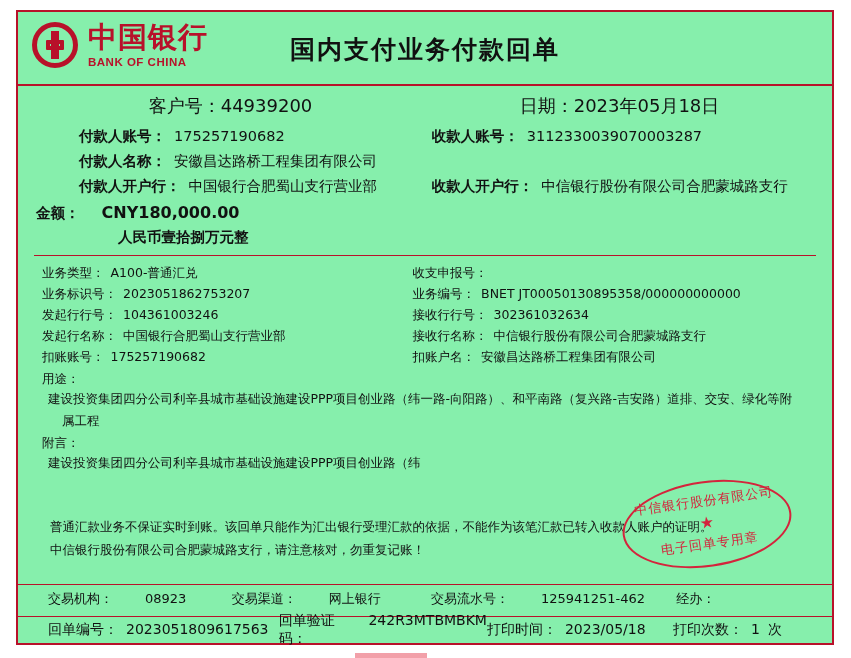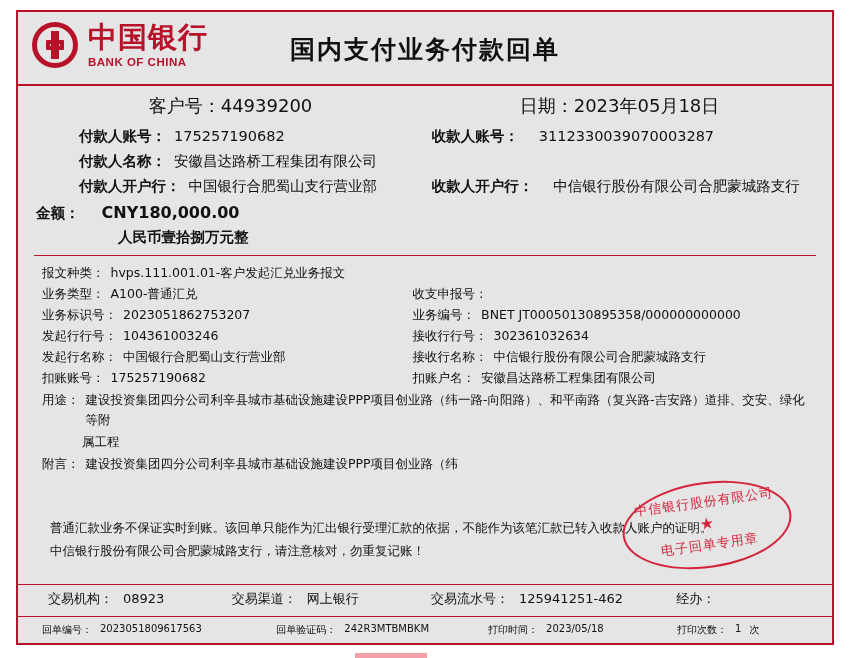--- a/index.html
+++ b/index.html
@@ -20,21 +20,21 @@
     overflow: hidden;
   }
   .receipt {
     position: absolute;
     left: 16px;
     top: 10px;
     width: 818px;
     height: 635px;
     border: 2px solid #b8112a;
     box-sizing: border-box;
-    background: #e5e5e5;
+    background: #86efac;
   }
 
   
   .header {
     position: relative;
     height: 72px;
     border-bottom: 2px solid #b8112a;
   }
   .logo-wrap {
     position: absolute;
@@ -148,21 +148,21 @@
     line-height: 25px;
   }
   .big-rows .lbl {
     font-weight: bold;
     font-size: 14.5px;
   }
   .big-rows .val {
     font-size: 14.5px;
   }
   .left-col { width: 48%; padding-left: 6px; }
-  .right-col { width: 52%; gap: 12px; }
+  .right-col { width: 52%; }
 
   .amount-row {
     padding: 2px 18px 0 18px;
     font-size: 14.5px;
     line-height: 24px;
   }
   .amount-row .lbl { font-weight: bold; }
   .amount-num {
     font-family: "DejaVu Sans", sans-serif;
     font-weight: bold;
@@ -197,20 +197,21 @@
   .detail .c2 { width: 52%; display: flex; }
   .detail .lbl2 { white-space: nowrap; }
   .detail .val2 { margin-left: 6px; }
 
   .purpose {
     padding: 2px 18px 0 24px;
     font-size: 12.5px;
     line-height: 20px;
     font-family: "DejaVu Sans", sans-serif;
     display: flex;
+    flex-direction: column;
   }
   .purpose .lbl2 { white-space: nowrap; }
   .purpose .ptext { margin-left: 6px; }
 
   .note-area {
     position: relative;
     padding: 42px 18px 0 24px;
     font-size: 12.5px;
     line-height: 23px;
     font-family: "DejaVu Sans", sans-serif;
@@ -272,36 +273,36 @@
     right: 0;
     bottom: 30px;
     display: flex;
     font-size: 13px;
     font-family: "DejaVu Sans", sans-serif;
     padding: 0 18px;
     box-sizing: border-box;
     height: 28px;
     align-items: center;
   }
-  .foot-row .fc { display: flex; align-items: baseline; }
+  .foot-row .fc { display: flex; align-items: baseline; gap: 22px; }
   .fc1 { width: 24%; padding-left: 12px;}
   .fc2 { width: 26%; }
   .fc3 { width: 32%; }
   .fc4 { width: 18%; }
   .foot-row .fval { margin-left: 10px; }
 
   .foot-row2 {
     position: absolute;
     left: 0;
     right: 16px;
     bottom: 0;
     display: flex;
-    font-size: 10px;
-    font-family: "DejaVu Sans", sans-serif;
-    padding: 0 18px;
+    font-size: 14px;
+    font-family: "DejaVu Sans", sans-serif;
+    padding: 0 24px;
     box-sizing: border-box;
     height: 26px;
     align-items: center;
   }
   .g1 { width: 31%; padding-left: 6px; display: flex; }
   .g2 { width: 28%; display: flex; }
   .g3 { width: 25%; display: flex; }
   .g4 { width: 16%; display: flex; }
   .foot-row2 .fval { margin-left: 8px; }
 
@@ -372,26 +373,20 @@
     <div class="amount-row">
       <span class="lbl">金额：</span>
       <span class="amount-num">CNY180,000.00</span>
       <span class="amount-cn">人民币壹拾捌万元整</span>
     </div>
 
     <hr class="hr-red">
 
     <div class="detail">
       <div class="row2">
-        <div class="c1" style="width:100%">
-          <span class="lbl2">报文种类：</span>
-          <span class="val2">hvps.111.001.01-客户发起汇兑业务报文</span>
-        </div>
-      </div>
-      <div class="row2">
         <div class="c1">
           <span class="lbl2">业务类型：</span>
           <span class="val2">A100-普通汇兑</span>
         </div>
         <div class="c2">
           <span class="lbl2">收支申报号：</span>
           <span class="val2"></span>
         </div>
       </div>
       <div class="row2">
@@ -433,21 +428,21 @@
           <span class="lbl2">扣账户名：</span>
           <span class="val2">安徽昌达路桥工程集团有限公司</span>
         </div>
       </div>
     </div>
 
     <div class="purpose">
       <span class="lbl2">用途：</span>
       <span class="ptext">建设投资集团四分公司利辛县城市基础设施建设PPP项目创业路（纬一路-向阳路）、和平南路（复兴路-吉安路）道排、交安、绿化等附</span>
     </div>
-    <div class="purpose" style="padding-left:64px">
+    <div class="purpose" style="padding-left:44px">
       <span>属工程</span>
     </div>
 
     <div class="purpose">
       <span class="lbl2">附言：</span>
       <span class="ptext">建设投资集团四分公司利辛县城市基础设施建设PPP项目创业路（纬</span>
     </div>
 
     <div class="note-area">
       <div class="nl">普通汇款业务不保证实时到账。该回单只能作为汇出银行受理汇款的依据，不能作为该笔汇款已转入收款人账户的证明。</div>

